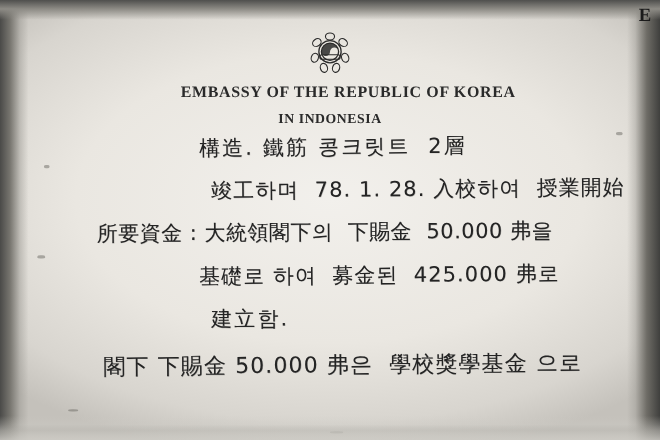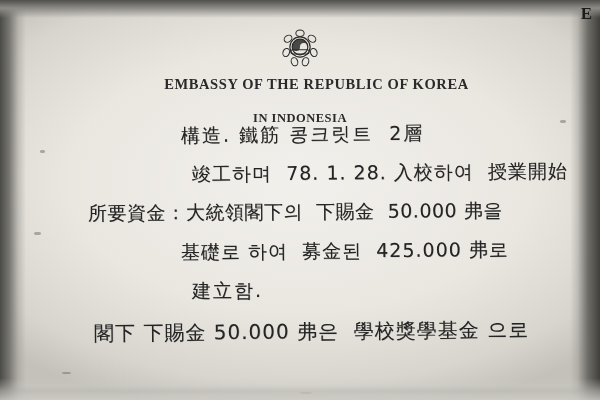--- a/index.html
+++ b/index.html
@@ -83,21 +83,21 @@
     letter-spacing: 0.6px;
     font-variant: small-caps;
     text-transform: uppercase;
     padding-left: 33px;
   }
   .letterhead .line2 {
     font-family: "Liberation Serif", serif;
     font-size: 12.5px;
     font-weight: 700;
     letter-spacing: 0.5px;
-    margin-top: 18px;
+    margin-top: 8px;
     text-transform: uppercase;
   }
   
   .handwriting {
     position: absolute;
     left: 16px; right: 0;
     top: 124px;
     color: #1f1f1f;
   }
   .hw-line {

